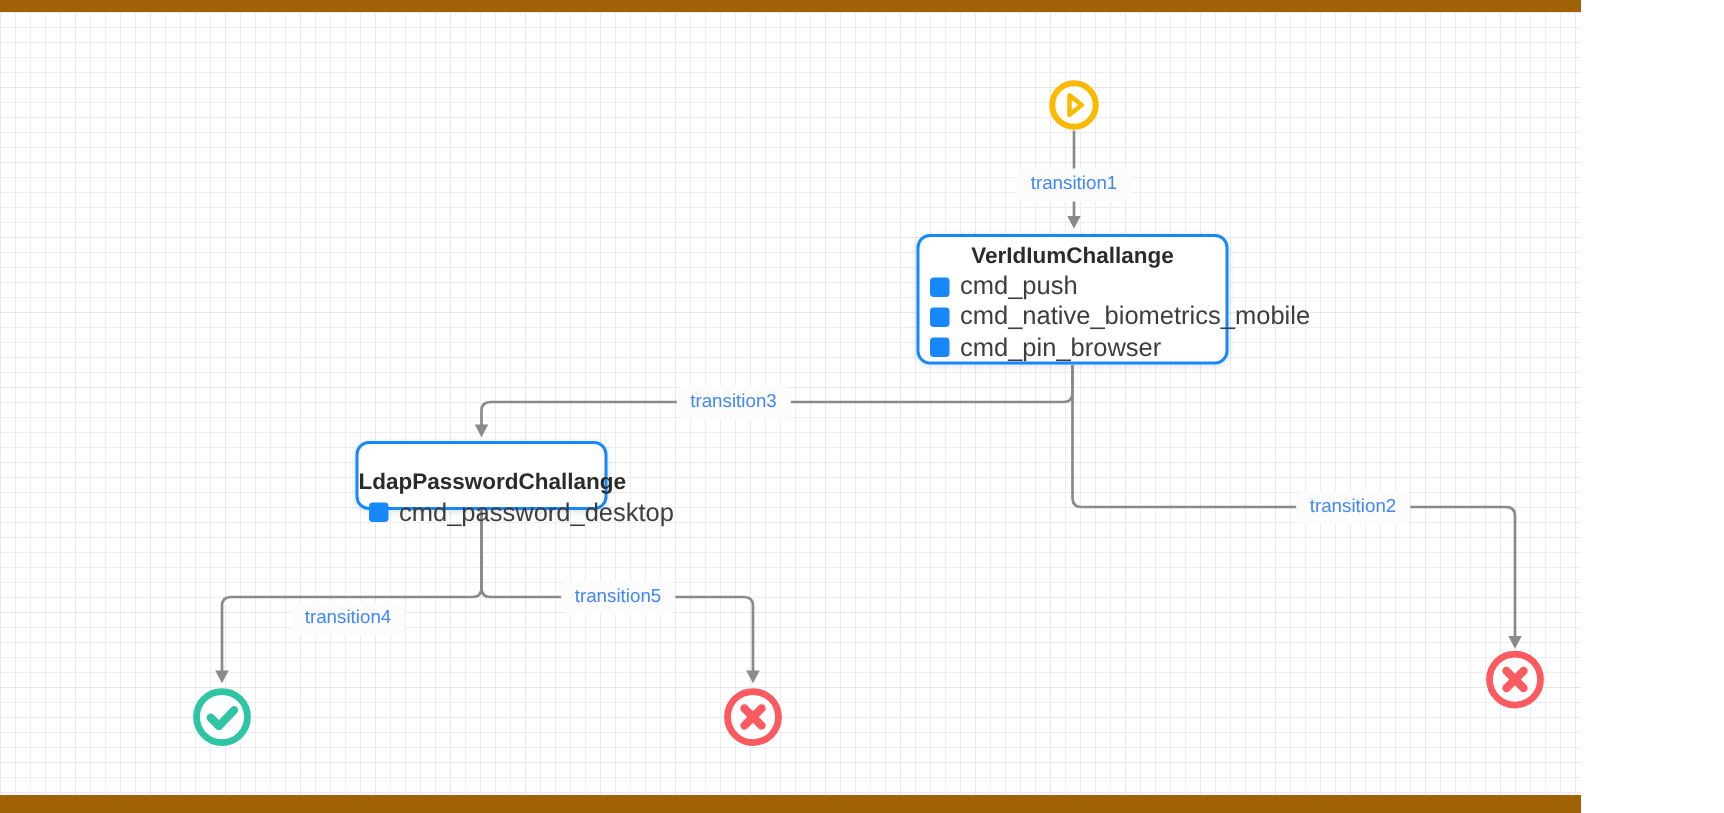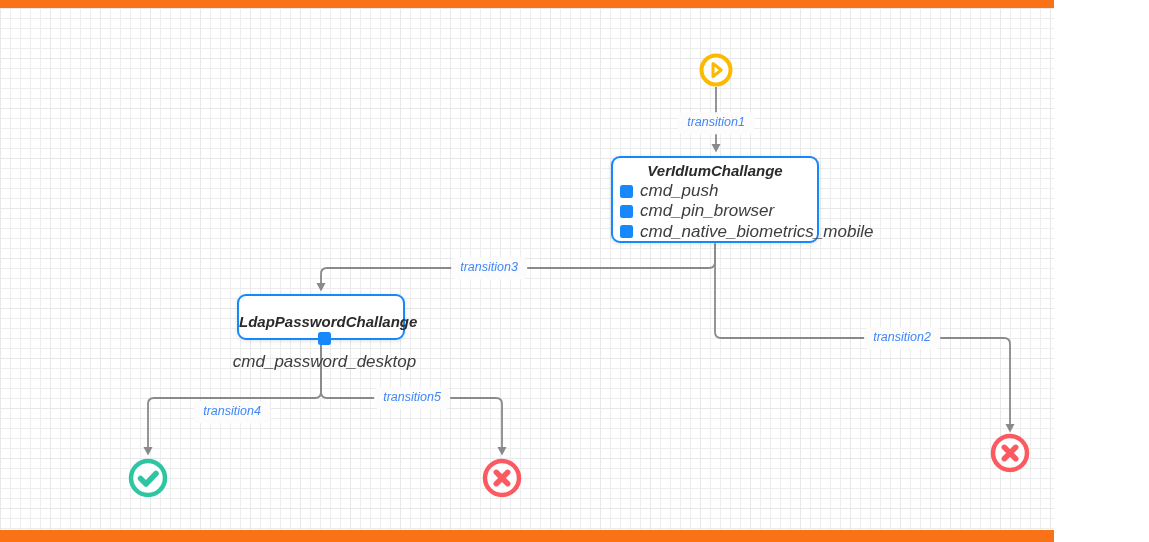--- a/index.html
+++ b/index.html
@@ -5,23 +5,22 @@
   html, body { margin: 0; padding: 0; }
   body {
     width: 1149px; height: 542px;
     font-family: "Liberation Sans", sans-serif;
     background: #ffffff;
     overflow: hidden;
   }
   .viewport {
     position: relative;
     width: 1054px; height: 542px;
-    background: #f97316;
+    background: #a16207;
     overflow: hidden;
-    font-style: italic;
   }
   
   .canvas-grid {
     position: absolute; left: 0; top: 8px;
     width: 1149px; height: 522px;
     background:
       linear-gradient(to right, var(--grid-line-major, #e8e8eb) 1px, transparent 1px) 0 0 / 50px 50px,
       linear-gradient(to bottom, var(--grid-line-major, #e8e8eb) 1px, transparent 1px) 0 0 / 50px 50px,
       linear-gradient(to right, var(--grid-line, #ededed) 1px, transparent 1px) 0 0 / 10px 10px,
       linear-gradient(to bottom, var(--grid-line, #ededed) 1px, transparent 1px) 0 0 / 10px 10px,
@@ -56,21 +55,21 @@
   .state-title {
     font-weight: bold;
     font-size: 15px;
     text-align: center;
     color: var(--node-title, #2b2b2b);
     line-height: 21px;
     margin-top: 2px;
     white-space: nowrap;
   }
   .cmd-row { display: flex; align-items: center; gap: 7px; padding-left: 7px; height: 20.3px; }
-  .cmd-row.compact { height: 19px; flex-direction: column; }
+  .cmd-row.compact { height: 19px; }
   .cmd-icon {
     width: 13px; height: 13px;
     border-radius: 2.5px;
     background: var(--command-icon, #1788fb);
     flex: none;
   }
   .cmd-label { font-size: 17px; color: var(--node-text, #3d3d3d); white-space: nowrap; }
 
   .terminal-node { position: absolute; z-index: 4; }
 </style>
@@ -118,25 +117,25 @@
   </div>
 
   <div class="state-node" style="left:611px; top:156px; width:208px; height:87px;">
     <div class="state-title">VerIdIumChallange</div>
     <div class="cmd-row">
       <span class="cmd-icon"></span>
       <span class="cmd-label">cmd_push</span>
     </div>
     <div class="cmd-row">
       <span class="cmd-icon"></span>
-      <span class="cmd-label">cmd_pin_browser</span>
+      <span class="cmd-label">cmd_native_biometrics_mobile</span>
     </div>
     <div class="cmd-row">
       <span class="cmd-icon"></span>
-      <span class="cmd-label">cmd_native_biometrics_mobile</span>
+      <span class="cmd-label">cmd_pin_browser</span>
     </div>
   </div>
 
   <div class="state-node" style="left:237px; top:294px; width:168px; height:46px;">
     <div class="state-title" style="line-height:20px; margin-top:16px;">LdapPasswordChallange</div>
     <div class="cmd-row compact">
       <span class="cmd-icon"></span>
       <span class="cmd-label">cmd_password_desktop</span>
     </div>
   </div>

